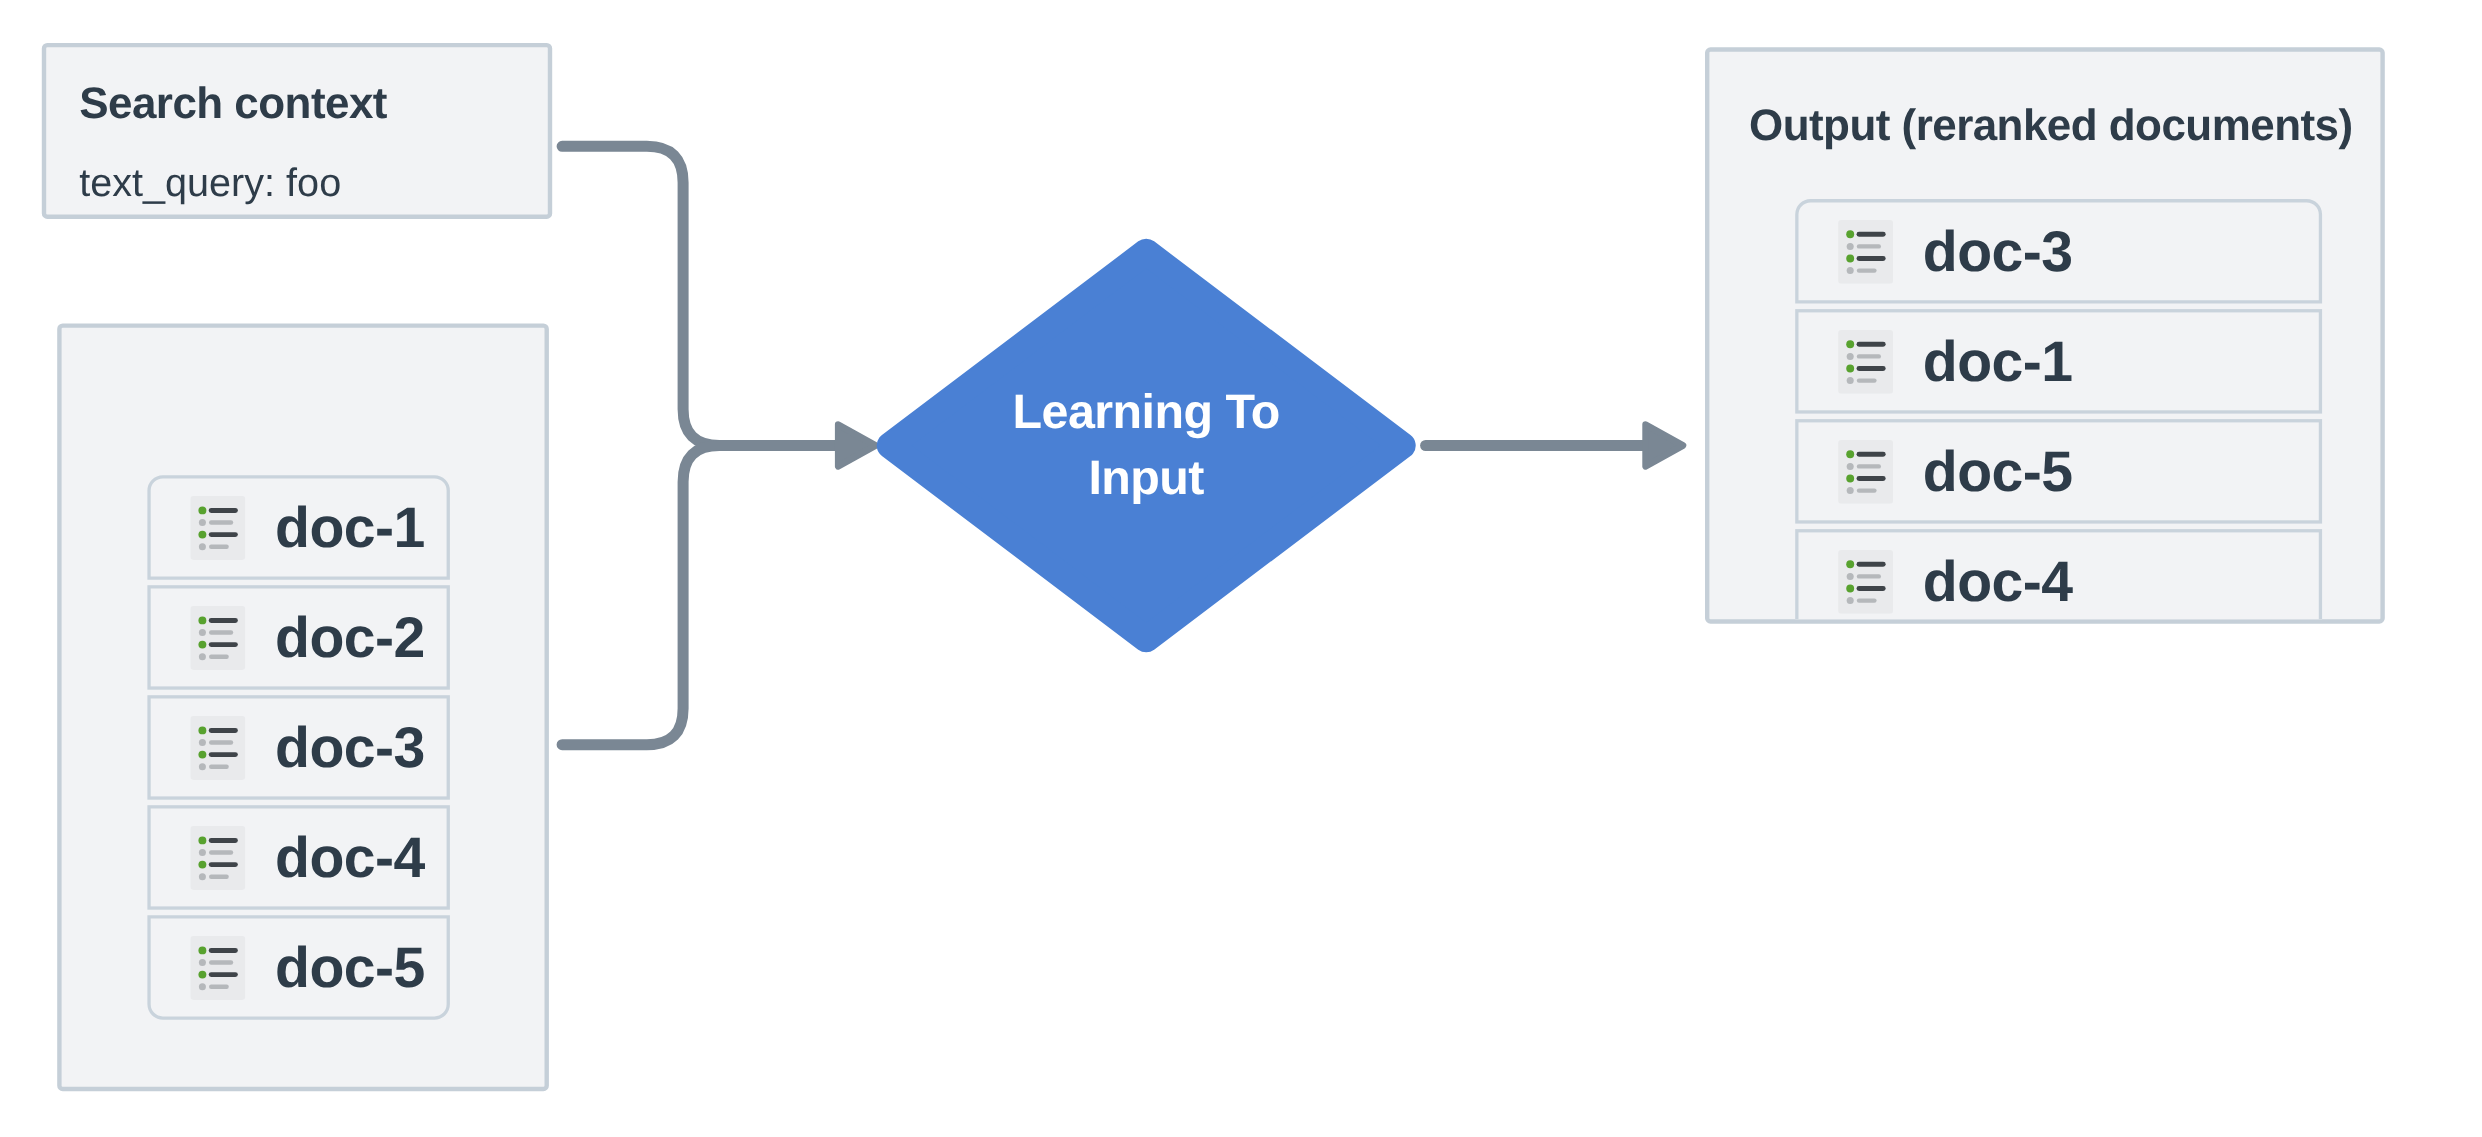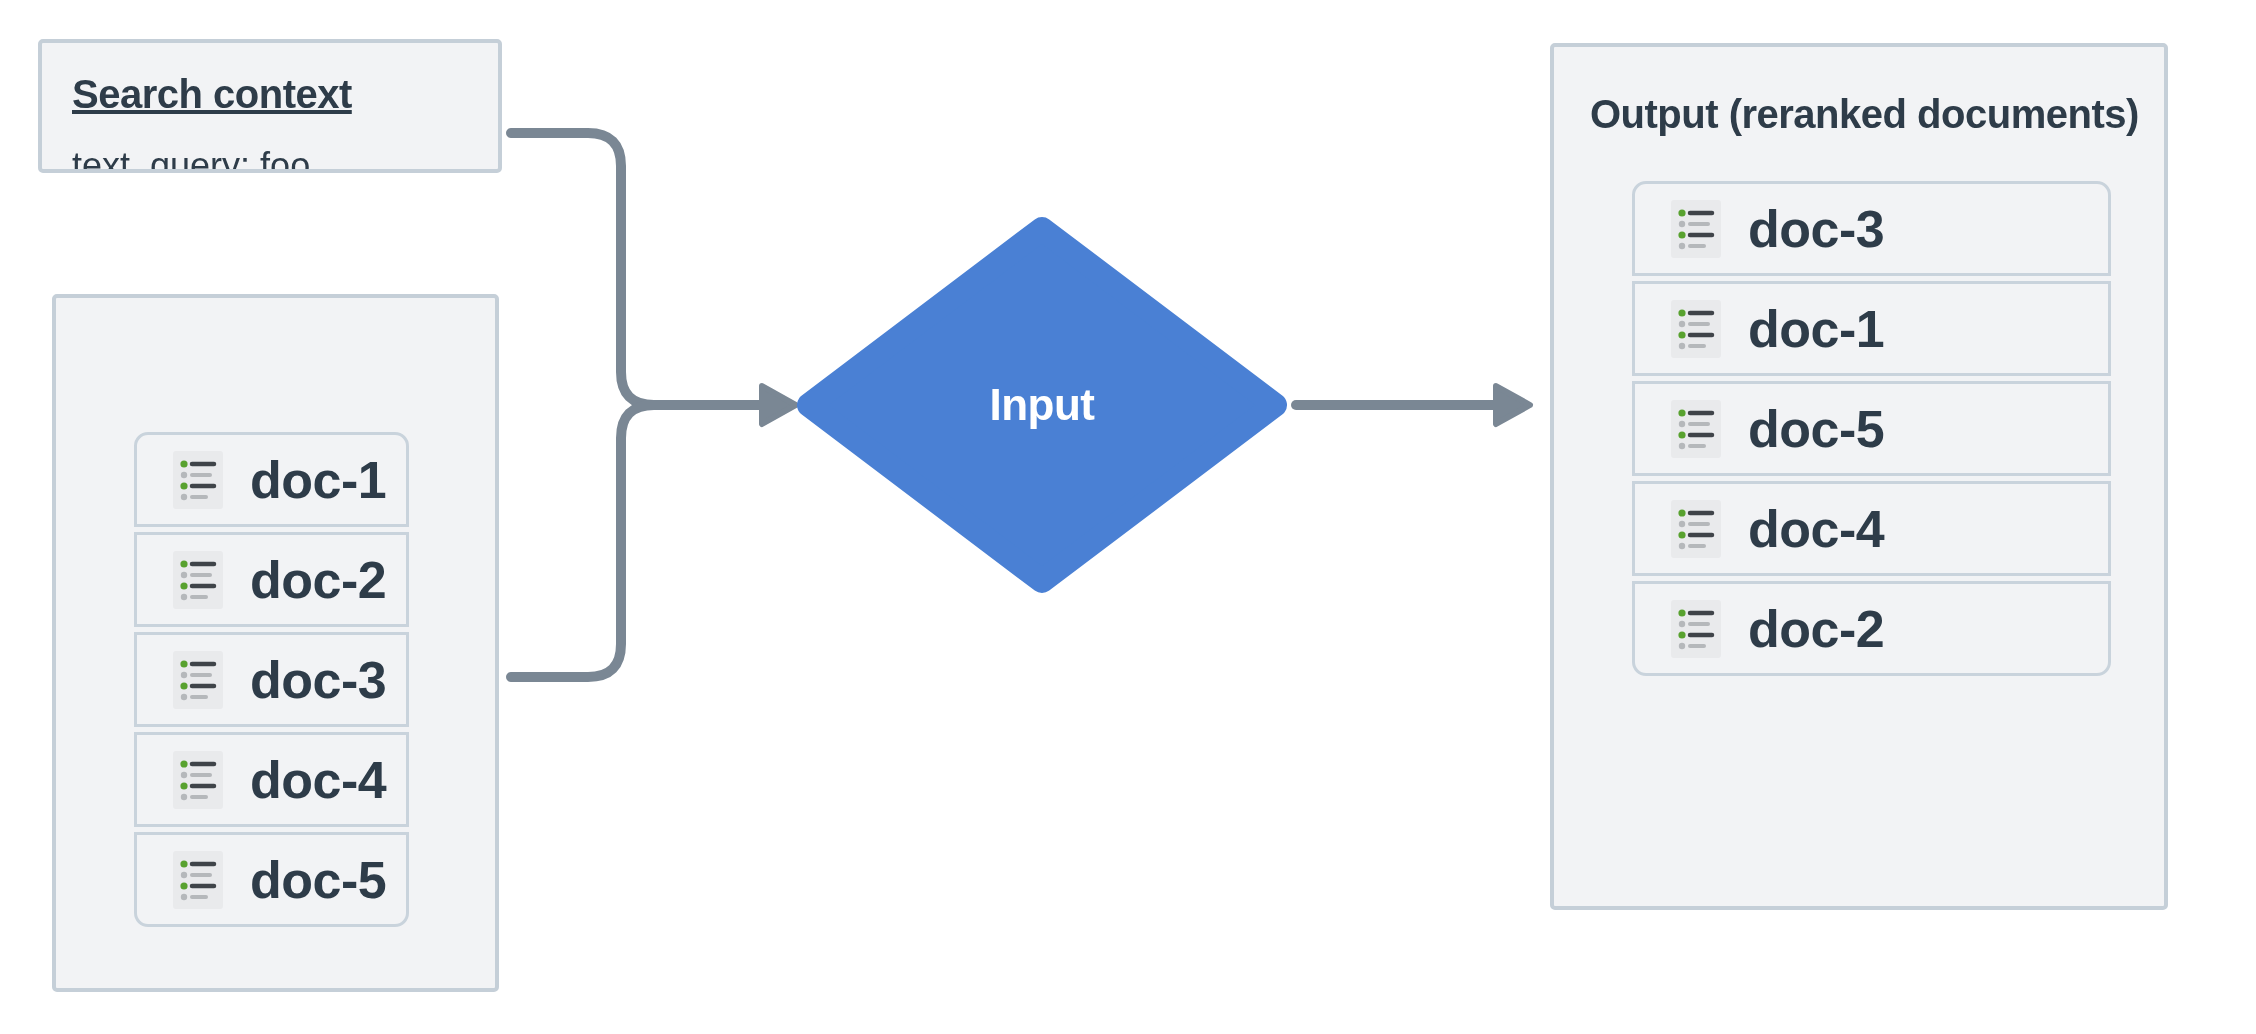--- a/index.html
+++ b/index.html
@@ -29,29 +29,29 @@
     box-sizing:border-box;
     overflow:hidden;
   }
   .panel-title{
     font-weight:bold;
     font-size:40px;
     letter-spacing:-0.5px;
     white-space:nowrap;
     line-height:1.15;
   }
-  #search-box{left:38px;top:39px;width:464px;height:134px;padding:28px 0 0 30px;text-decoration:underline;}
+  #search-box{left:38px;top:39px;width:464px;height:160px;padding:28px 0 0 30px;}
   #search-box .panel-title{margin:0;}
   .search-value{font-size:36px;margin-top:28px;white-space:nowrap;}
 
   #input-box{left:52px;top:294px;width:447px;height:698px;}
   #input-box .panel-title{margin:42px 0 0 28px;}
   #input-box .doc-list{width:275px;}
 
-  #output-box{left:1550px;top:43px;width:618px;height:867px;}
+  #output-box{left:1550px;top:43px;width:618px;height:524px;}
   #output-box .panel-title{margin:44px 0 0 36px;}
   #output-box .doc-list{width:479px;}
 
   .doc-list{position:absolute;left:78px;top:134px;}
   .doc-card{
     display:flex;align-items:center;
     height:95px;box-sizing:border-box;
     border:3px solid var(--c-card-border);
     background:var(--c-panel-bg);
     padding-left:36px;
@@ -166,20 +166,21 @@
       <path d="M19 35 H41" stroke="var(--c-icon-dark)" stroke-width="4.5" stroke-linecap="round" fill="none"></path>
       <circle cx="11" cy="46" r="3.2" fill="var(--c-icon-gray)"></circle>
       <path d="M19 46 H33" stroke="var(--c-icon-gray)" stroke-width="4" stroke-linecap="round" fill="none"></path>
     </svg>
     <span class="doc-label">doc-5</span>
   </div>
 </div>
   </div>
 
   <div class="node-label">
+    <span>Learning To</span>
     <span>Input</span>
   </div>
 
   <div class="panel" id="output-box">
     <div class="panel-title">Output (reranked documents)</div>
     <div class="doc-list">
   <div class="doc-card">
     <svg class="doc-icon" viewBox="0 0 50 58" aria-hidden="true">
       <rect x="0" y="0" width="50" height="58" rx="3" fill="var(--c-icon-bg)"></rect>
       <circle cx="11" cy="13" r="3.6" fill="var(--c-icon-green)"></circle>

